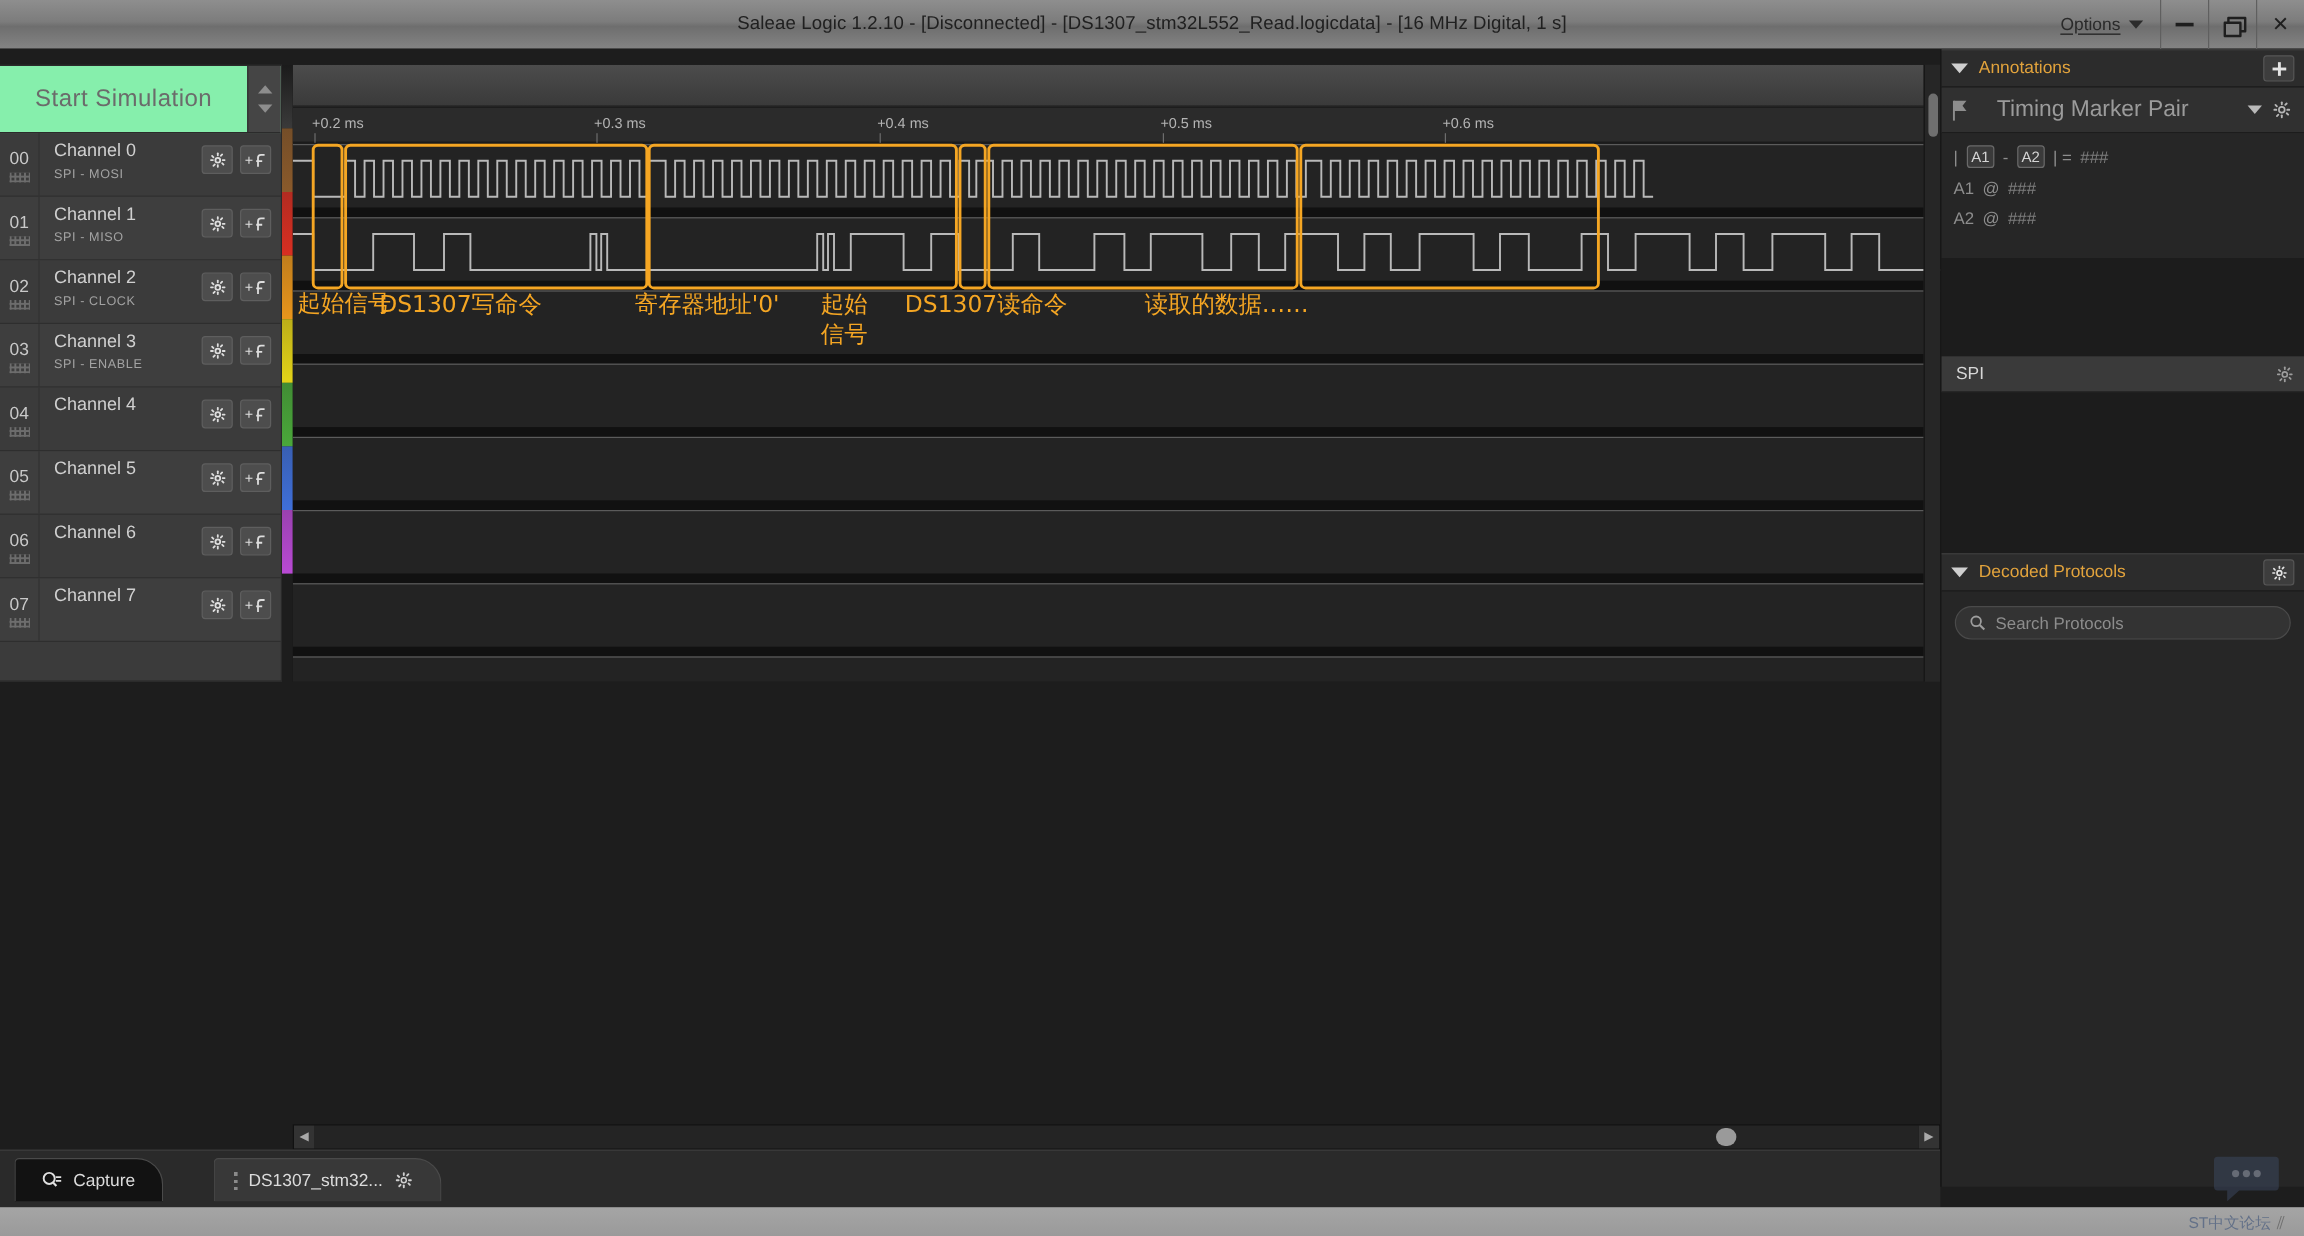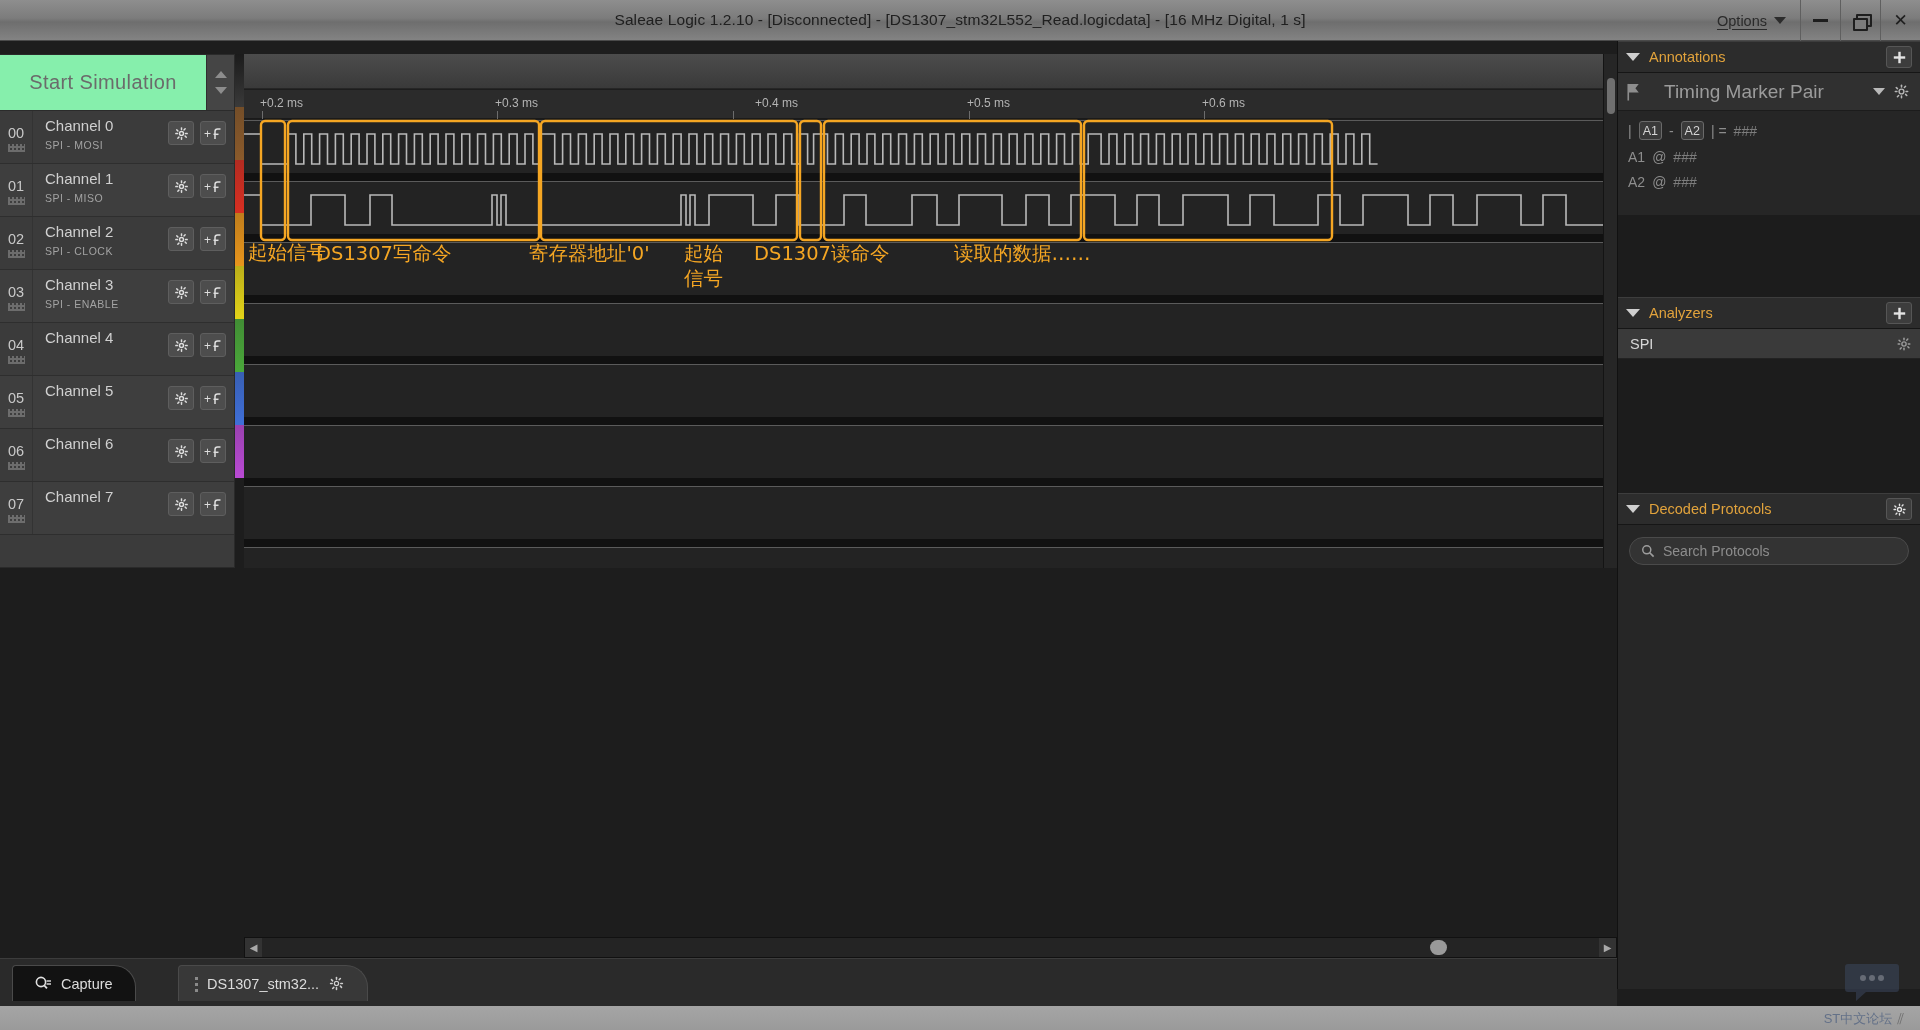--- a/index.html
+++ b/index.html
@@ -568,21 +568,21 @@
         <div class="cs-seg" style="background: linear-gradient(rgba(185, 74, 212, 0.8), rgb(185, 74, 212));"></div>
       </div>
 
     <div class="wavewrap">
       <div class="topbar-grad"></div>
       <div class="ruler" id="ruler">
           <div class="rl-label" style="left: 16px;">+0.2 ms</div>
           <div class="rl-tick" style="left: 18px;"></div>
           <div class="rl-label" style="left: 251px;">+0.3 ms</div>
           <div class="rl-tick" style="left: 253px;"></div>
-          <div class="rl-label" style="left: 487px; margin-left: 24px;">+0.4 ms</div>
+          <div class="rl-label" style="left: 487px;">+0.4 ms</div>
           <div class="rl-tick" style="left: 489px;"></div>
           <div class="rl-label" style="left: 723px;">+0.5 ms</div>
           <div class="rl-tick" style="left: 725px;"></div>
           <div class="rl-label" style="left: 958px;">+0.6 ms</div>
           <div class="rl-tick" style="left: 960px;"></div>
         </div>
       <div class="lanes" id="lanes">
           <div class="lane" style="top: 0px;">
             <div class="lane-bg"></div>
                   <div class="lane-sep" style="top:0"></div>
@@ -740,30 +740,20 @@
         <span class="hash">###</span>
       </div>
       <div class="mk-line">
         <span>A2</span>
         <span>@</span>
         <span class="hash">###</span>
       </div>
     </div>
     <div class="anno-fill"></div>
 
-    <div class="panel-head">
-      <span class="tri-dn"></span>
-      <span class="panel-title">Analyzers</span>
-      <span class="plus-btn">
-        <svg width="13" height="13" viewBox="0 0 13 13">
-          <rect x="5.3" y="0.8" width="2.4" height="11.4" fill="#e4e4e4"></rect>
-          <rect x="0.8" y="5.3" width="11.4" height="2.4" fill="#e4e4e4"></rect>
-        </svg>
-      </span>
-    </div>
     <div class="analyzer-row">
       <span class="analyzer-name">SPI</span>
       <svg width="16" height="16" viewBox="0 0 24 24">
         <circle cx="12" cy="12" r="3.2" fill="none" stroke="#9d9d9d" stroke-width="2"></circle>
         <g fill="#9d9d9d">
           <rect x="10.9" y="2.2" width="2.2" height="4.4" rx="1"></rect>
           <rect x="10.9" y="17.4" width="2.2" height="4.4" rx="1"></rect>
           <rect x="2.2" y="10.9" width="4.4" height="2.2" rx="1"></rect>
           <rect x="17.4" y="10.9" width="4.4" height="2.2" rx="1"></rect>
           <rect x="4.3" y="4.9" width="2.2" height="4.4" rx="1" transform="rotate(-45 5.4 7.1)"></rect>

